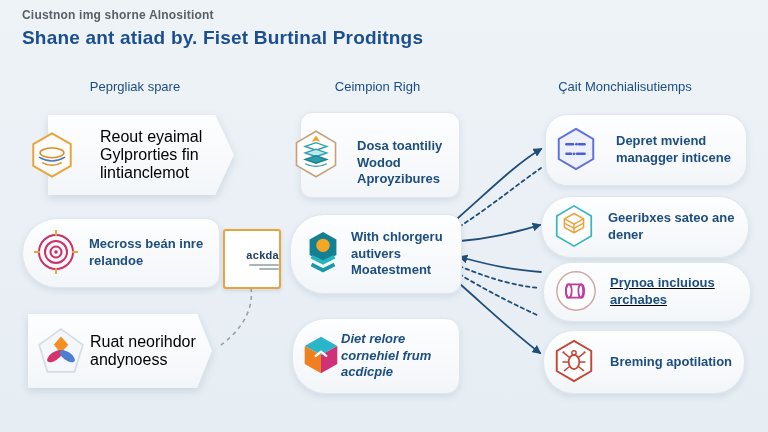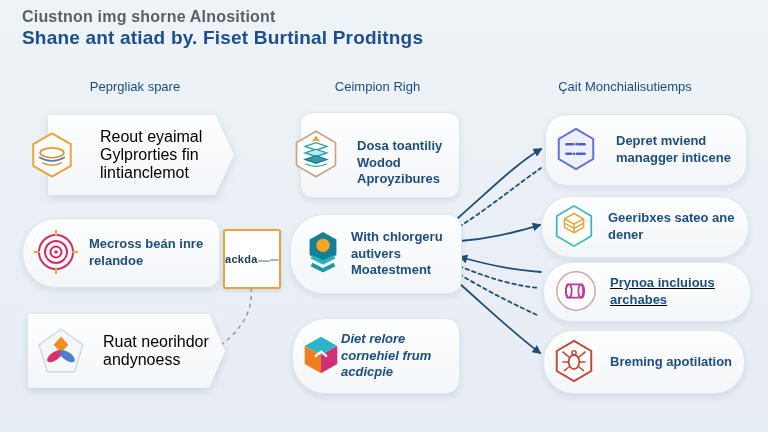--- a/index.html
+++ b/index.html
@@ -1,43 +1,43 @@
 <!DOCTYPE html>
 <html><head>
 <meta charset="utf-8">
 <style>
   html,body{margin:0;padding:0;}
   body{font-family:"Liberation Sans",sans-serif;background:#e9eef4;}
   .stage{position:relative;width:768px;height:432px;background:linear-gradient(180deg,#eef3f7 0%,#e9eff5 60%,#e6edf3 100%);overflow:hidden;}
-  .title1{position:absolute;left:22px;top:8px;font-size:16px;font-weight:600;color:#595f66;letter-spacing:.2px;}
+  .title1{position:absolute;left:22px;top:8px;font-size:12px;font-weight:600;color:#595f66;letter-spacing:.2px;}
   .title2{position:absolute;left:22px;top:27px;font-size:19px;font-weight:700;color:#1c4f8f;letter-spacing:.2px;}
   .col-header{position:absolute;top:79px;font-size:13px;font-weight:400;color:#1b4d85;text-align:center;}
   .hdr1{left:40px;width:190px;}
   .hdr2{left:295px;width:165px;}
   .hdr3{left:505px;width:240px;}
   .card{position:absolute;display:flex;align-items:center;z-index:2;
         background:linear-gradient(180deg,#fdfeff 0%,#f3f6f9 100%);
         border:1px solid #e0e6ed;box-shadow:0 3px 6px rgba(90,110,135,.14);}
   .card .txt{font-size:13px;font-weight:700;color:#1d4e80;line-height:1.28;}
   .icon{position:absolute;z-index:3;}
   
   .c1a-wrap{position:absolute;left:48px;top:115px;width:186px;height:80px;z-index:2;filter:drop-shadow(0 3px 4px rgba(90,110,135,.2));}
   .c1a{width:100%;height:100%;background:linear-gradient(180deg,#fdfeff,#f3f6f9);
        clip-path:polygon(0 0,90% 0,100% 50%,90% 100%,0 100%);display:flex;align-items:center;}
   .c1a .txt{margin-left:52px;width:116px;}
   .c1b{left:22px;top:218px;width:196px;height:68px;border-radius:36px 14px 14px 36px;}
   .c1b .txt{margin-left:66px;width:120px;}
   .c1c-wrap{position:absolute;left:28px;top:314px;width:184px;height:74px;z-index:2;filter:drop-shadow(0 3px 4px rgba(90,110,135,.2));}
   .c1c{width:100%;height:100%;background:linear-gradient(180deg,#fdfeff,#f3f6f9);
-       clip-path:polygon(0 0,92% 0,100% 50%,92% 100%,0 100%);display:flex;align-items:center;padding-left:13px;}
+       clip-path:polygon(0 0,92% 0,100% 50%,92% 100%,0 100%);display:flex;align-items:center;}
   .c1c .txt{margin-left:62px;width:112px;}
   
   .ackda{position:absolute;left:223px;top:229px;width:54px;height:56px;background:#ffffff;
-         border:2px solid #e8a33d;border-radius:3px;z-index:4;display:flex;flex-direction:row;
-         align-items:center;justify-content:center;box-shadow:0 2px 4px rgba(90,110,135,.18);}
+         border:2px solid #e8a33d;border-radius:3px;z-index:4;display:flex;flex-direction:column;
+         align-items:flex-end;justify-content:center;box-shadow:0 2px 4px rgba(90,110,135,.18);}
   .ackda .lbl{font-size:11px;font-weight:800;color:#1d3e66;letter-spacing:.3px;}
   .ackda .tick{width:30px;height:2px;background:#aab4bf;margin-top:3px;border-radius:1px;}
   .ackda .tick.short{width:20px;margin-top:2px;}
   
   .c2a{left:300px;top:112px;width:158px;height:84px;border-radius:12px;}
   .c2a .txt{margin-left:56px;width:96px;margin-top:16px;}
   .c2b{left:290px;top:214px;width:170px;height:78px;border-radius:34px 14px 14px 34px;}
   .c2b .txt{margin-left:60px;width:104px;}
   .c2c{left:292px;top:318px;width:166px;height:74px;border-radius:34px 14px 14px 34px;}
   .c2c .txt{margin-left:48px;width:100px;font-style:italic;}

